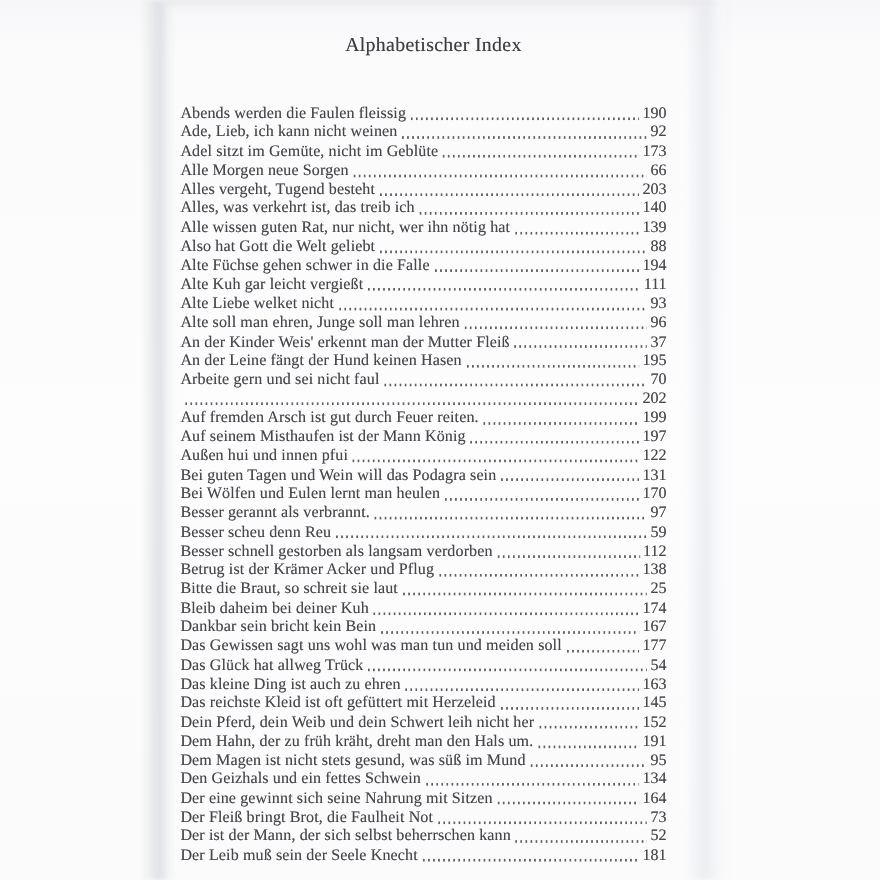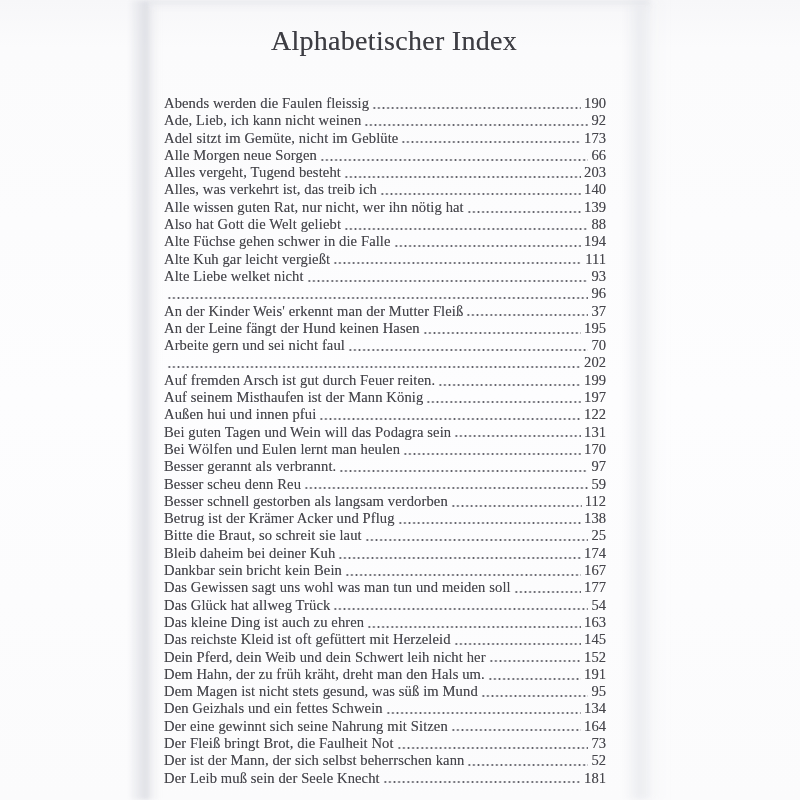--- a/index.html
+++ b/index.html
@@ -46,21 +46,21 @@
   }
   .content {
     position: absolute;
     left: 164px;
     top: 0;
     width: 442px;
     color: #45454b;
   }
   .title {
     margin: 27px 0 0 0;
-    font-size: 28px;
+    font-size: 18px;
     font-weight: 500;
     line-height: 27px;
     text-align: center;
     letter-spacing: 0.3px;
     color: #3d3d43;
     transform: translateX(9px);
     text-shadow: 0 0 0.5px rgba(61,61,67,0.55);
   }
   .list {
     margin-top: 41px;
@@ -157,20 +157,21 @@
           <span class="label">Alte Kuh gar leicht vergießt</span>
           <span class="dots"></span>
           <span class="pagenum">111</span>
         </div>
         <div class="entry">
           <span class="label">Alte Liebe welket nicht</span>
           <span class="dots"></span>
           <span class="pagenum">93</span>
         </div>
         <div class="entry">
+          <span class="label">Alte soll man ehren, Junge soll man lehren</span>
           <span class="dots"></span>
           <span class="pagenum">96</span>
         </div>
         <div class="entry">
           <span class="label">An der Kinder Weis' erkennt man der Mutter Fleiß</span>
           <span class="dots"></span>
           <span class="pagenum">37</span>
         </div>
         <div class="entry">
           <span class="label">An der Leine fängt der Hund keinen Hasen</span>

